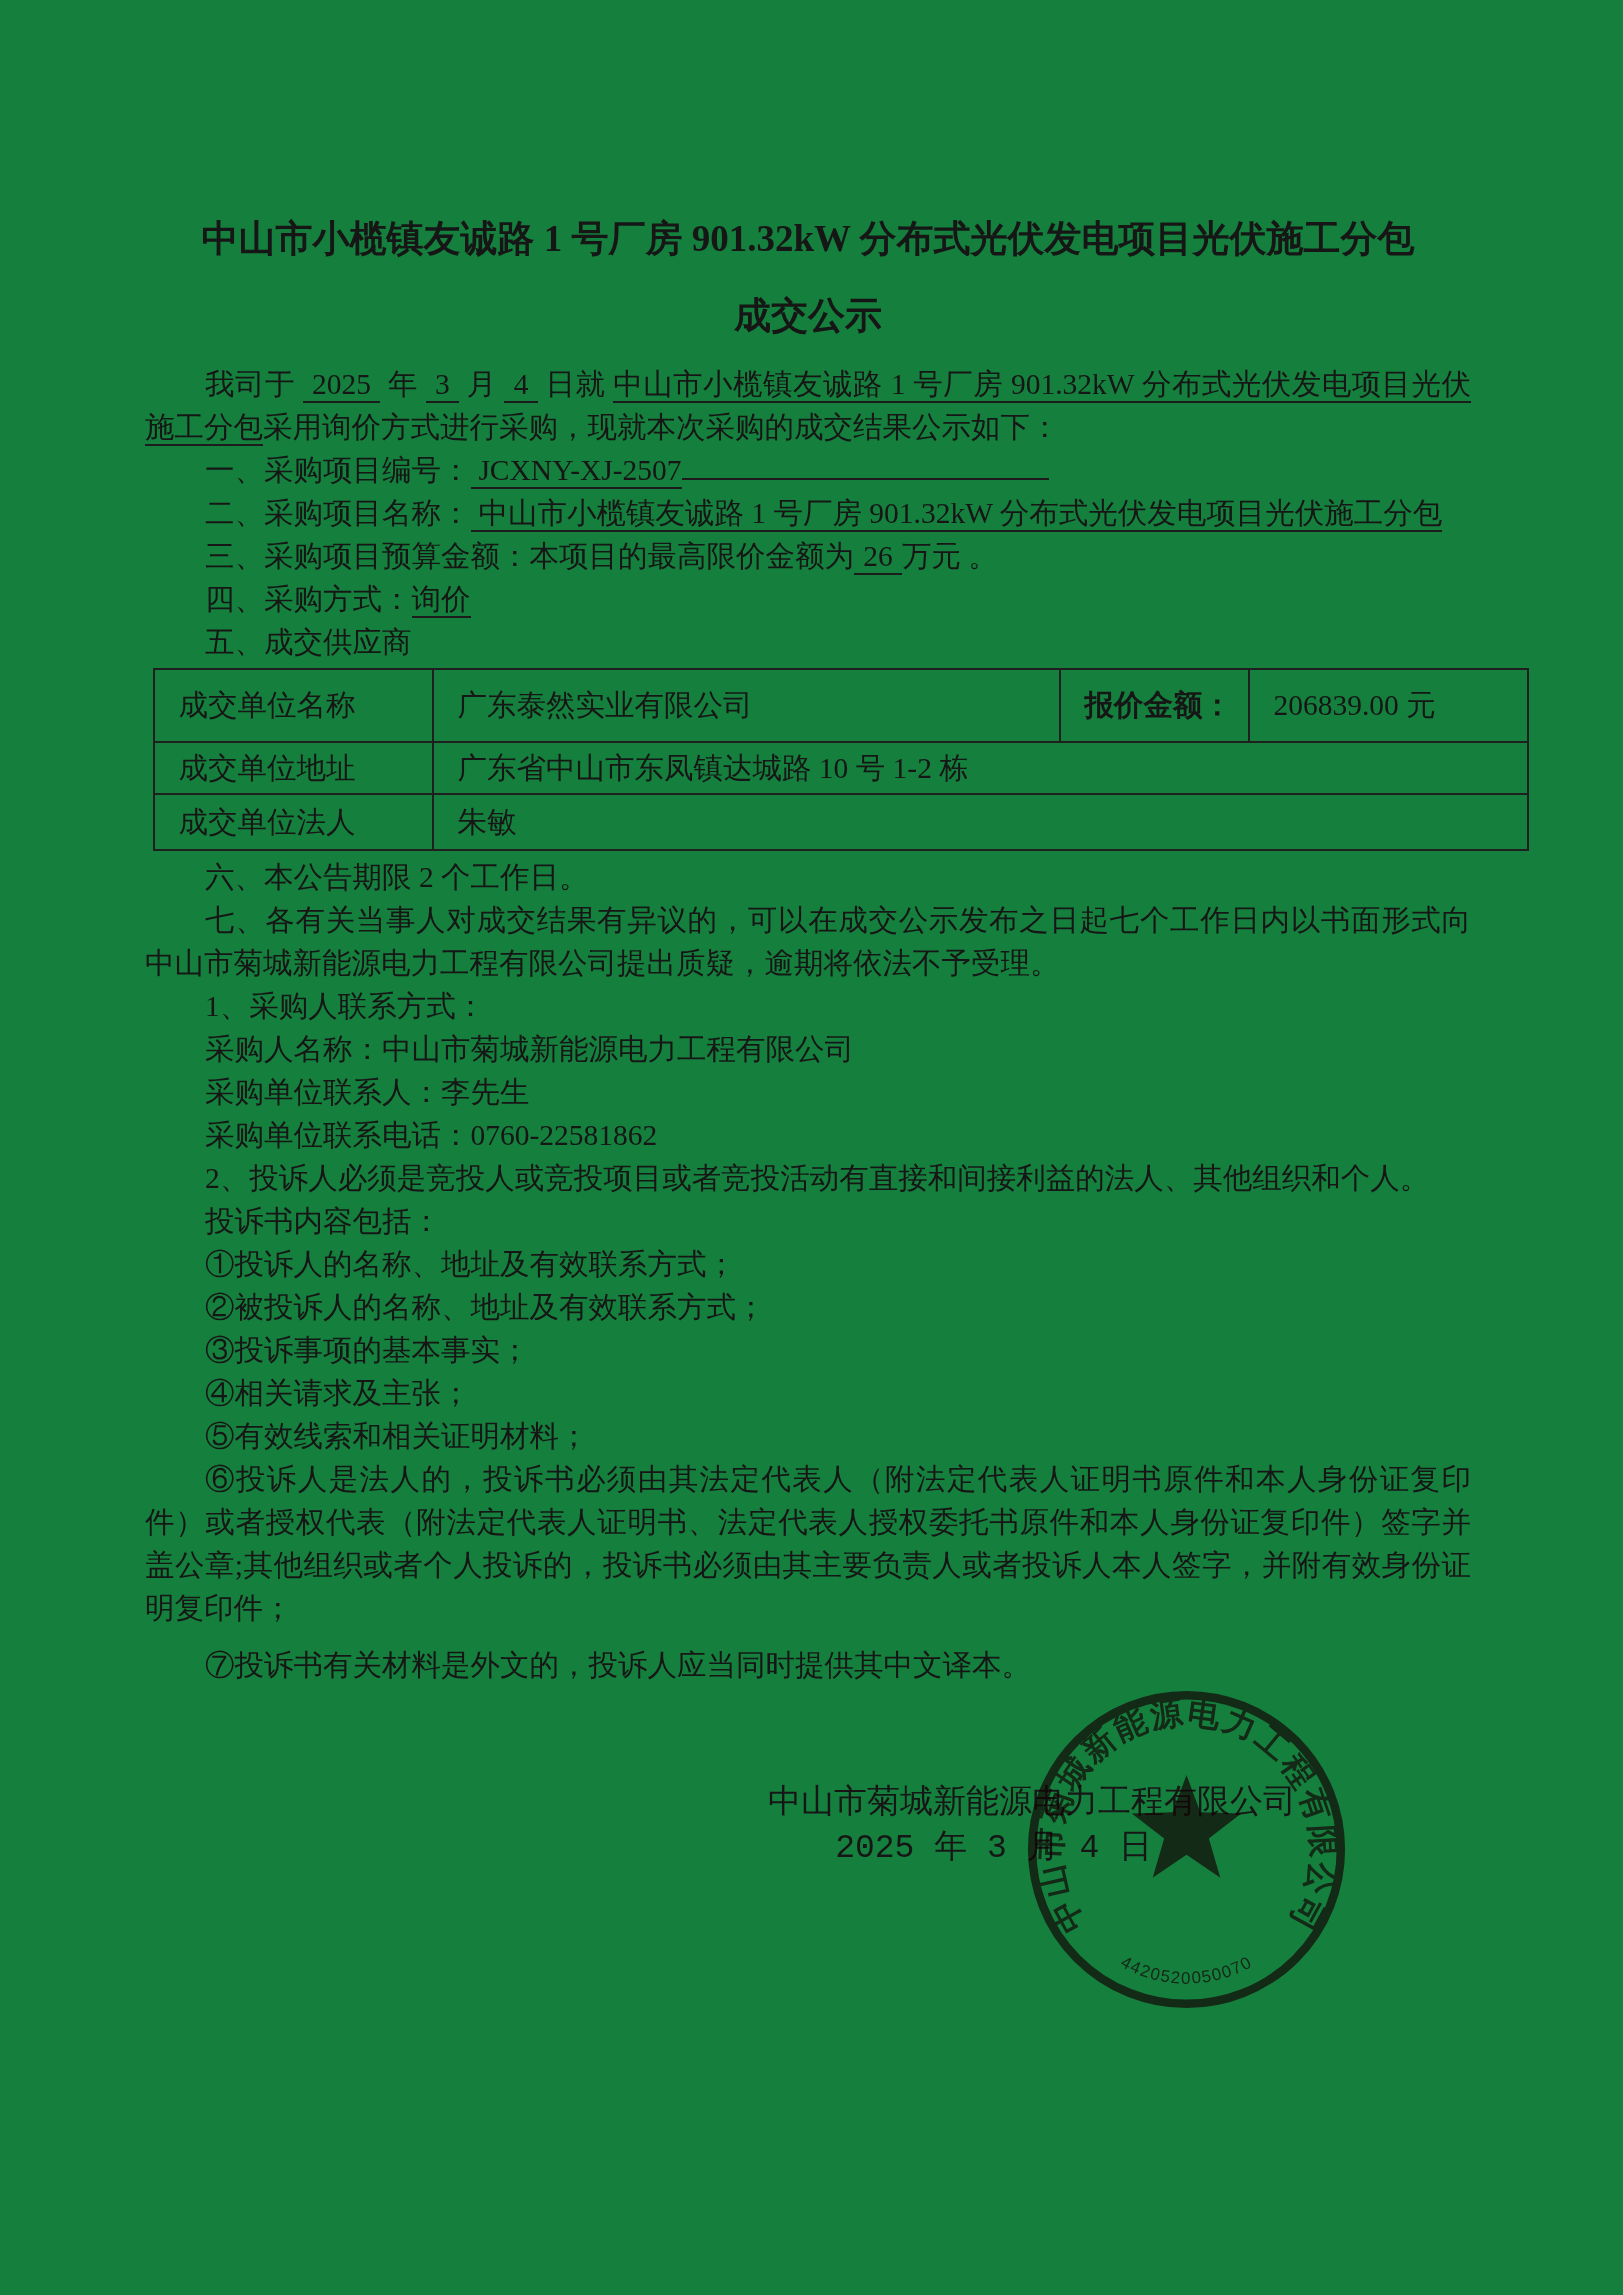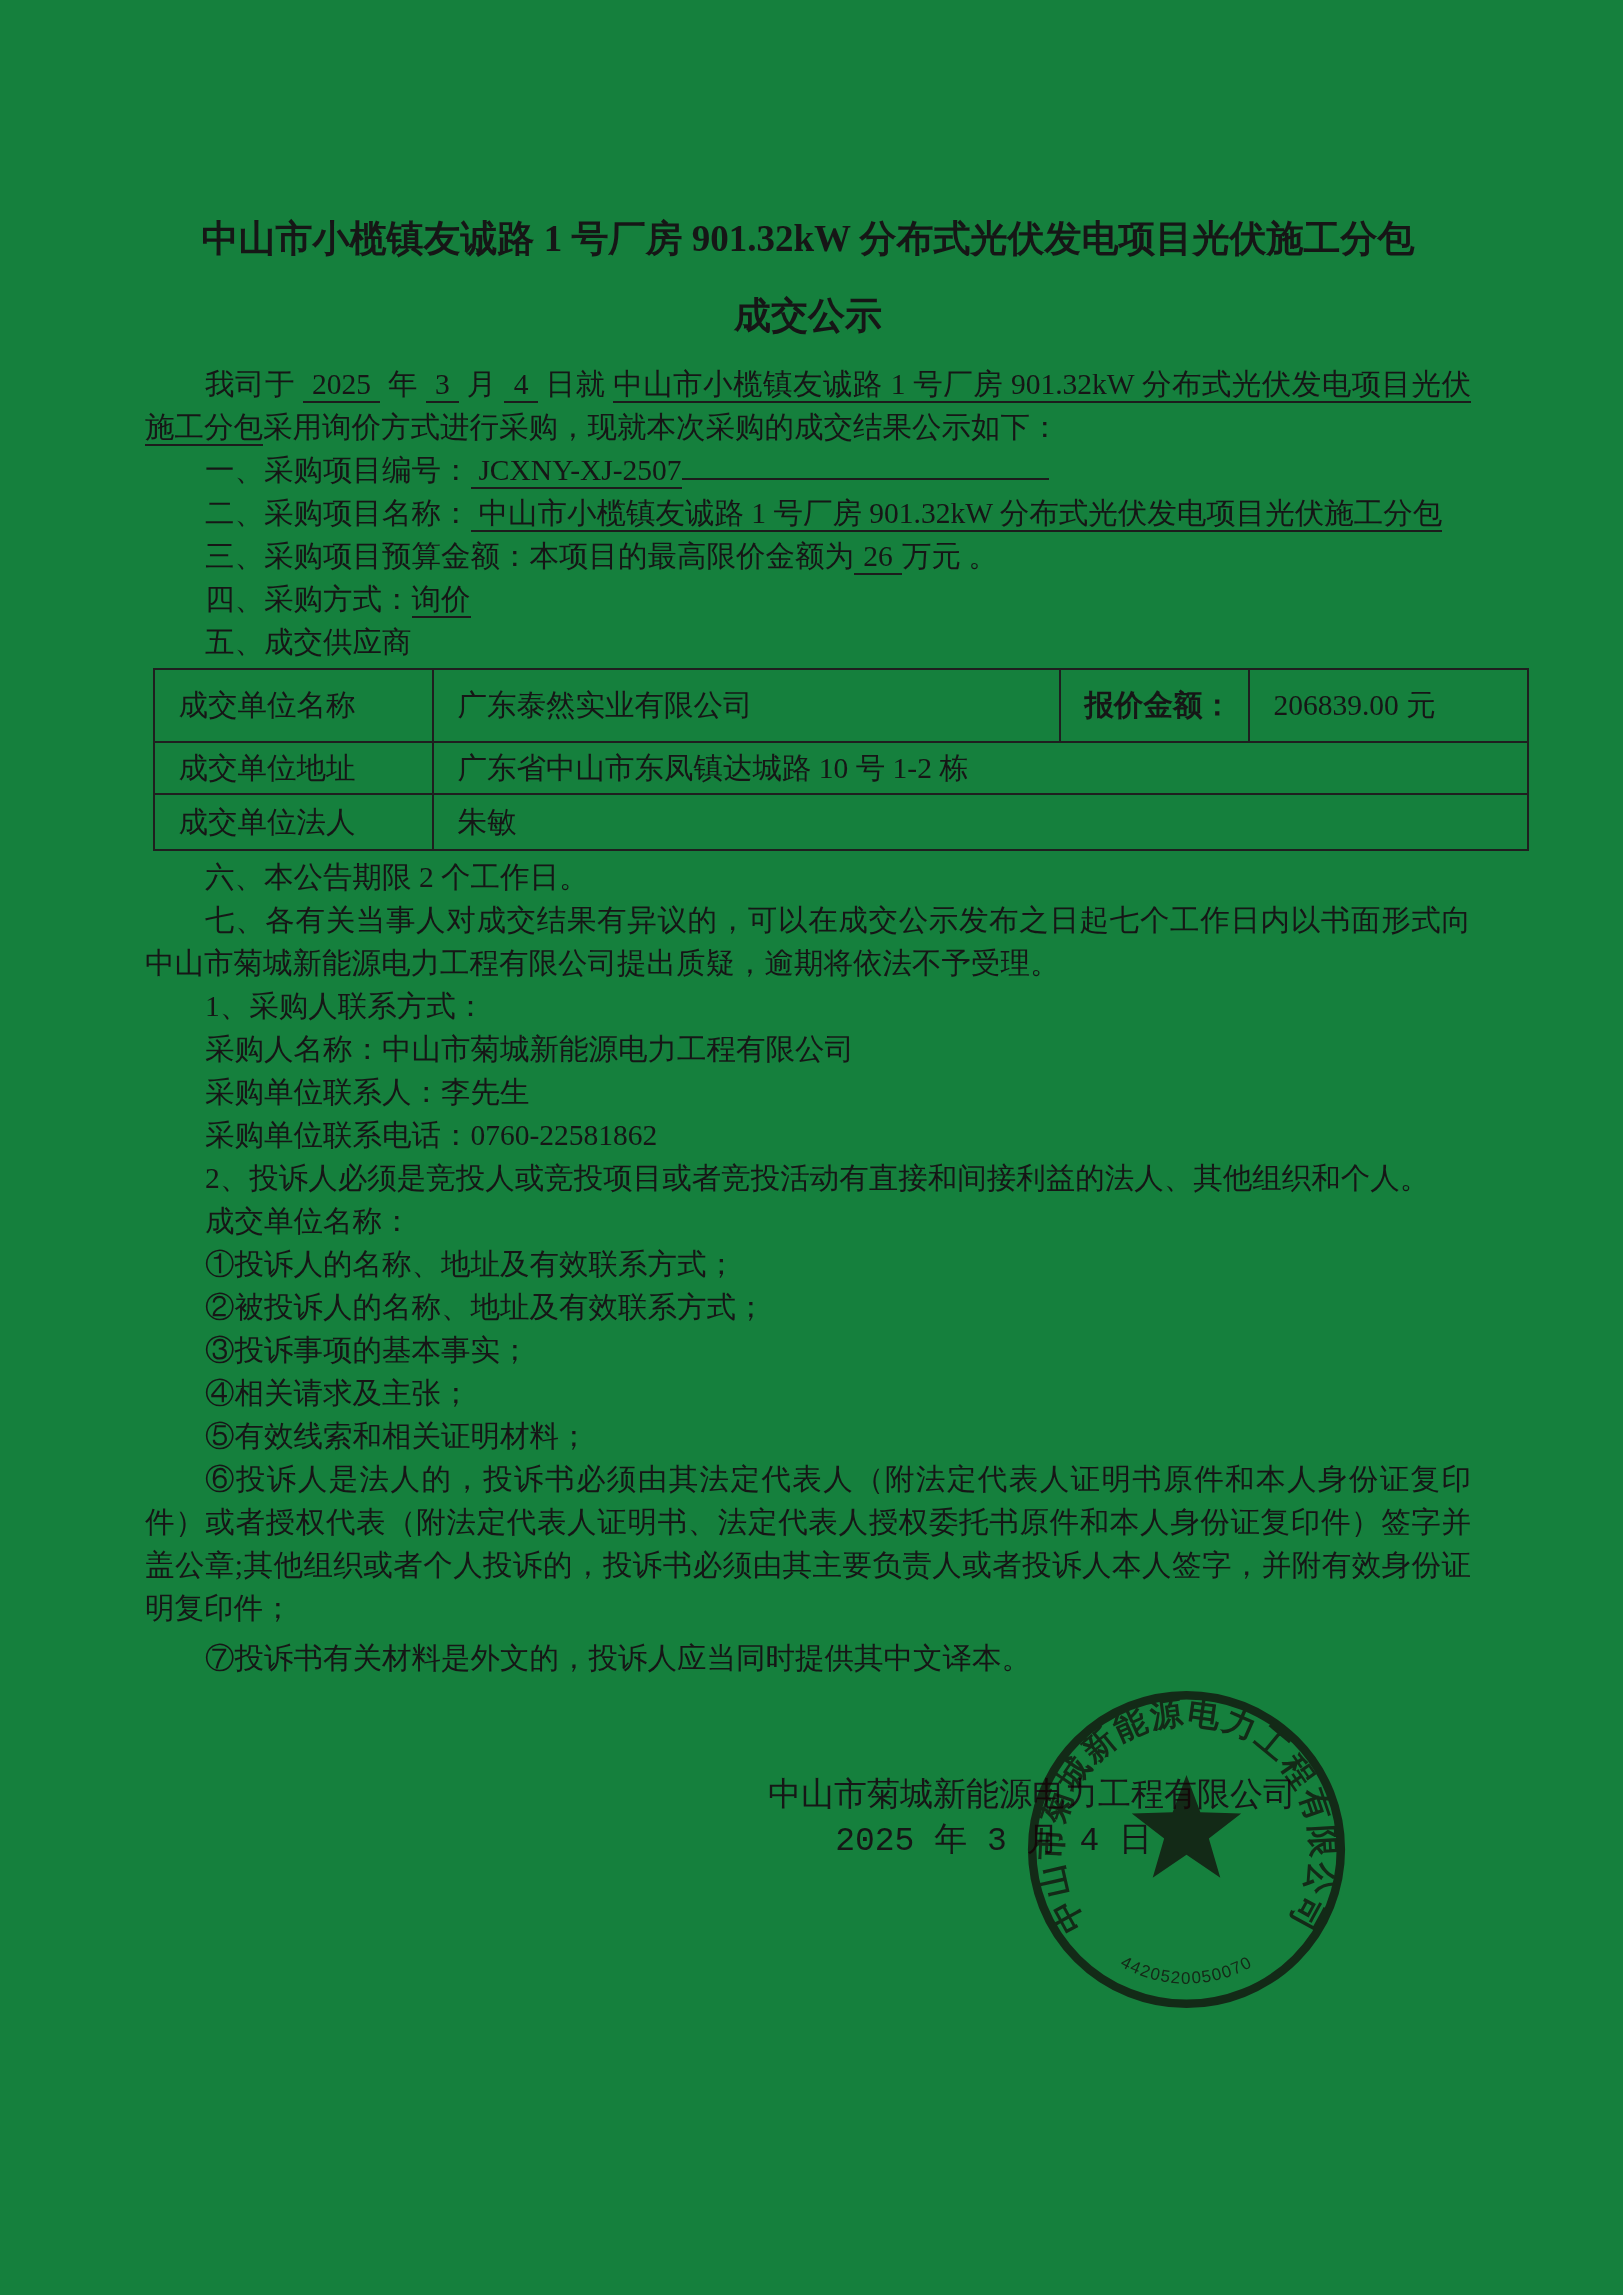--- a/index.html
+++ b/index.html
@@ -51,21 +51,21 @@
     text-align:left;
     overflow:hidden;
   }
   td.c1{padding-left:34px;}
   tr.r1 td{height:71px;}
   tr.r2 td{height:50px;}
   tr.r3 td{height:54px;}
   td.price-label{padding-left:15.7px;font-weight:bold;}
   td.price-value{text-align:center;padding-left:0;}
   .after-table{margin-top:5.2px;}
-  .gap-top{margin-top:7px;}
+  .gap-top{margin-top:14px;}
   .signature{
     margin-top:90px;
     font-size:33px;
     line-height:48px;
   }
   .sig-company{text-align:right;padding-right:175px;}
   .sig-date{text-align:right;padding-right:319px;font-family:Liberation Mono, monospace;}
   .stamp{
     position:absolute;
     left:1023px;
@@ -124,21 +124,21 @@
       </tbody>
     </table>
 
     <p class="indent after-table">六、本公告期限 2 个工作日。</p>
     <p class="indent">七、各有关当事人对成交结果有异议的，可以在成交公示发布之日起七个工作日内以书面形式向中山市菊城新能源电力工程有限公司提出质疑，逾期将依法不予受理。</p>
     <p class="indent">1、采购人联系方式：</p>
     <p class="indent">采购人名称：中山市菊城新能源电力工程有限公司</p>
     <p class="indent">采购单位联系人：李先生</p>
     <p class="indent">采购单位联系电话：0760-22581862</p>
     <p class="indent">2、投诉人必须是竞投人或竞投项目或者竞投活动有直接和间接利益的法人、其他组织和个人。</p>
-    <p class="indent">成交单位名称：</p>
+    <p class="indent">投诉书内容包括：</p>
 
     <p class="indent">①投诉人的名称、地址及有效联系方式；</p>
     <p class="indent">②被投诉人的名称、地址及有效联系方式；</p>
     <p class="indent">③投诉事项的基本事实；</p>
     <p class="indent">④相关请求及主张；</p>
     <p class="indent">⑤有效线索和相关证明材料；</p>
     <p class="indent">⑥投诉人是法人的，投诉书必须由其法定代表人（附法定代表人证明书原件和本人身份证复印件）或者授权代表（附法定代表人证明书、法定代表人授权委托书原件和本人身份证复印件）签字并盖公章;其他组织或者个人投诉的，投诉书必须由其主要负责人或者投诉人本人签字，并附有效身份证明复印件；</p>
     <p class="indent gap-top">⑦投诉书有关材料是外文的，投诉人应当同时提供其中文译本。</p>
 
     <div class="signature">

